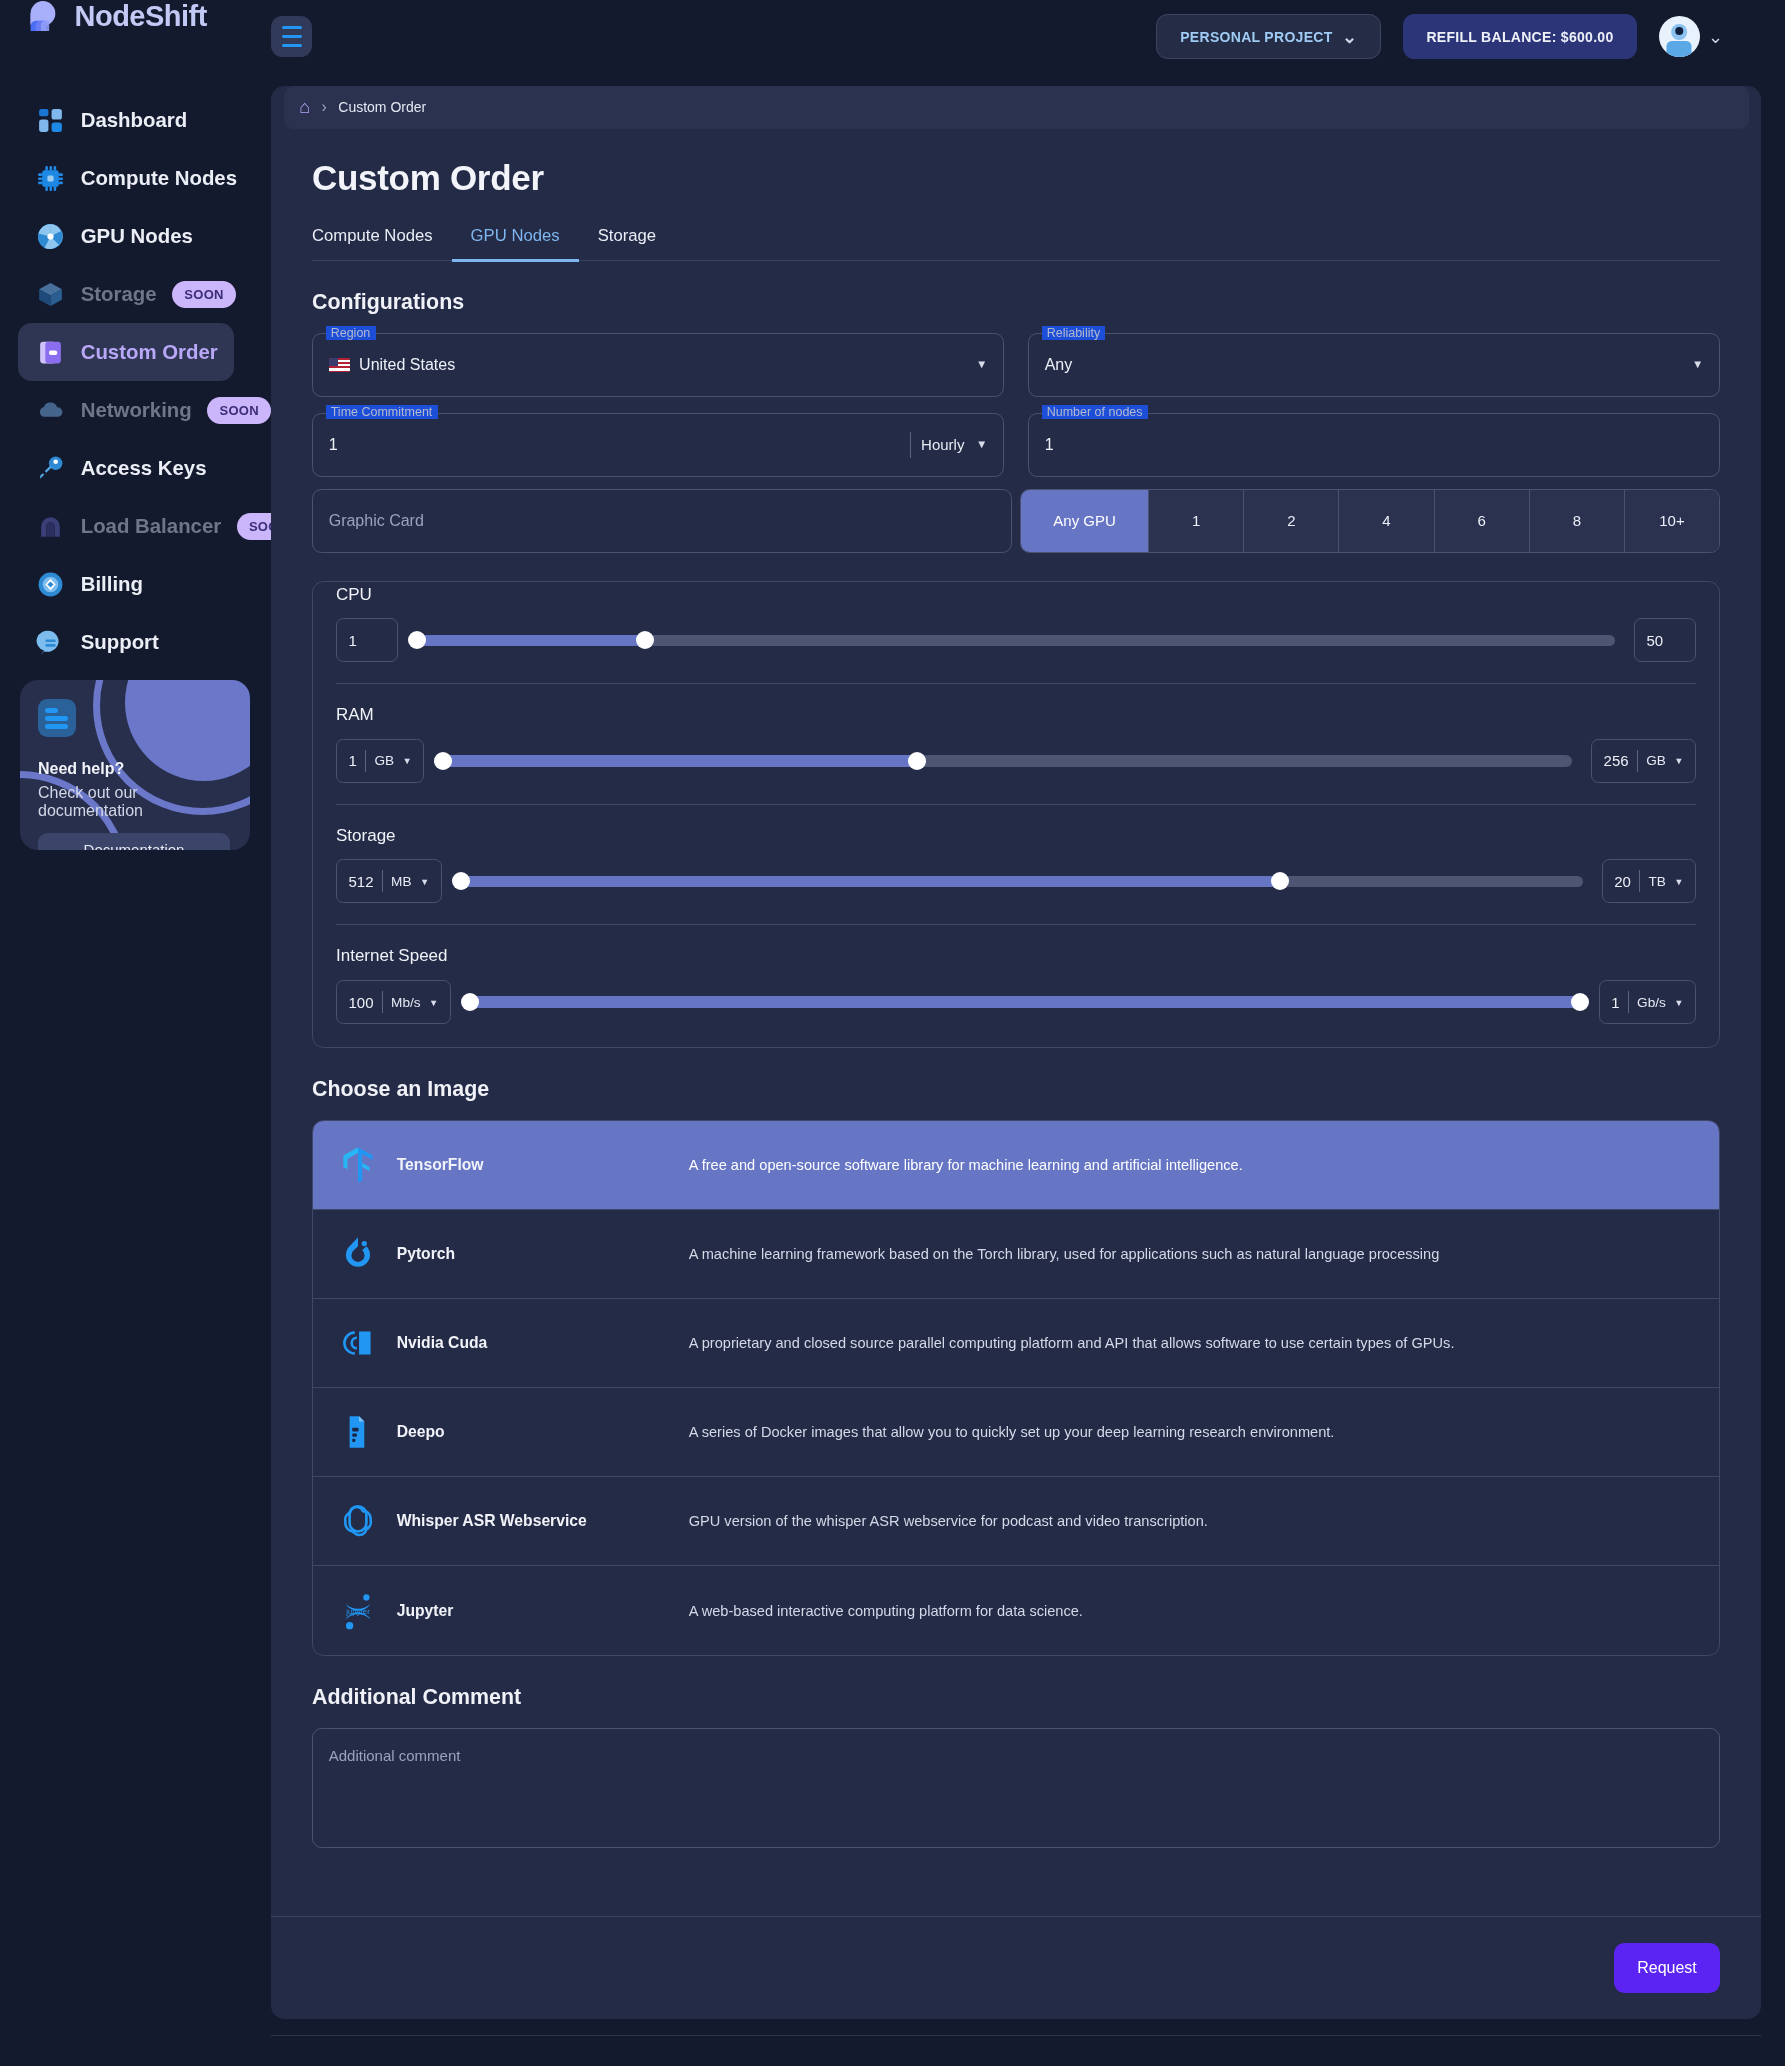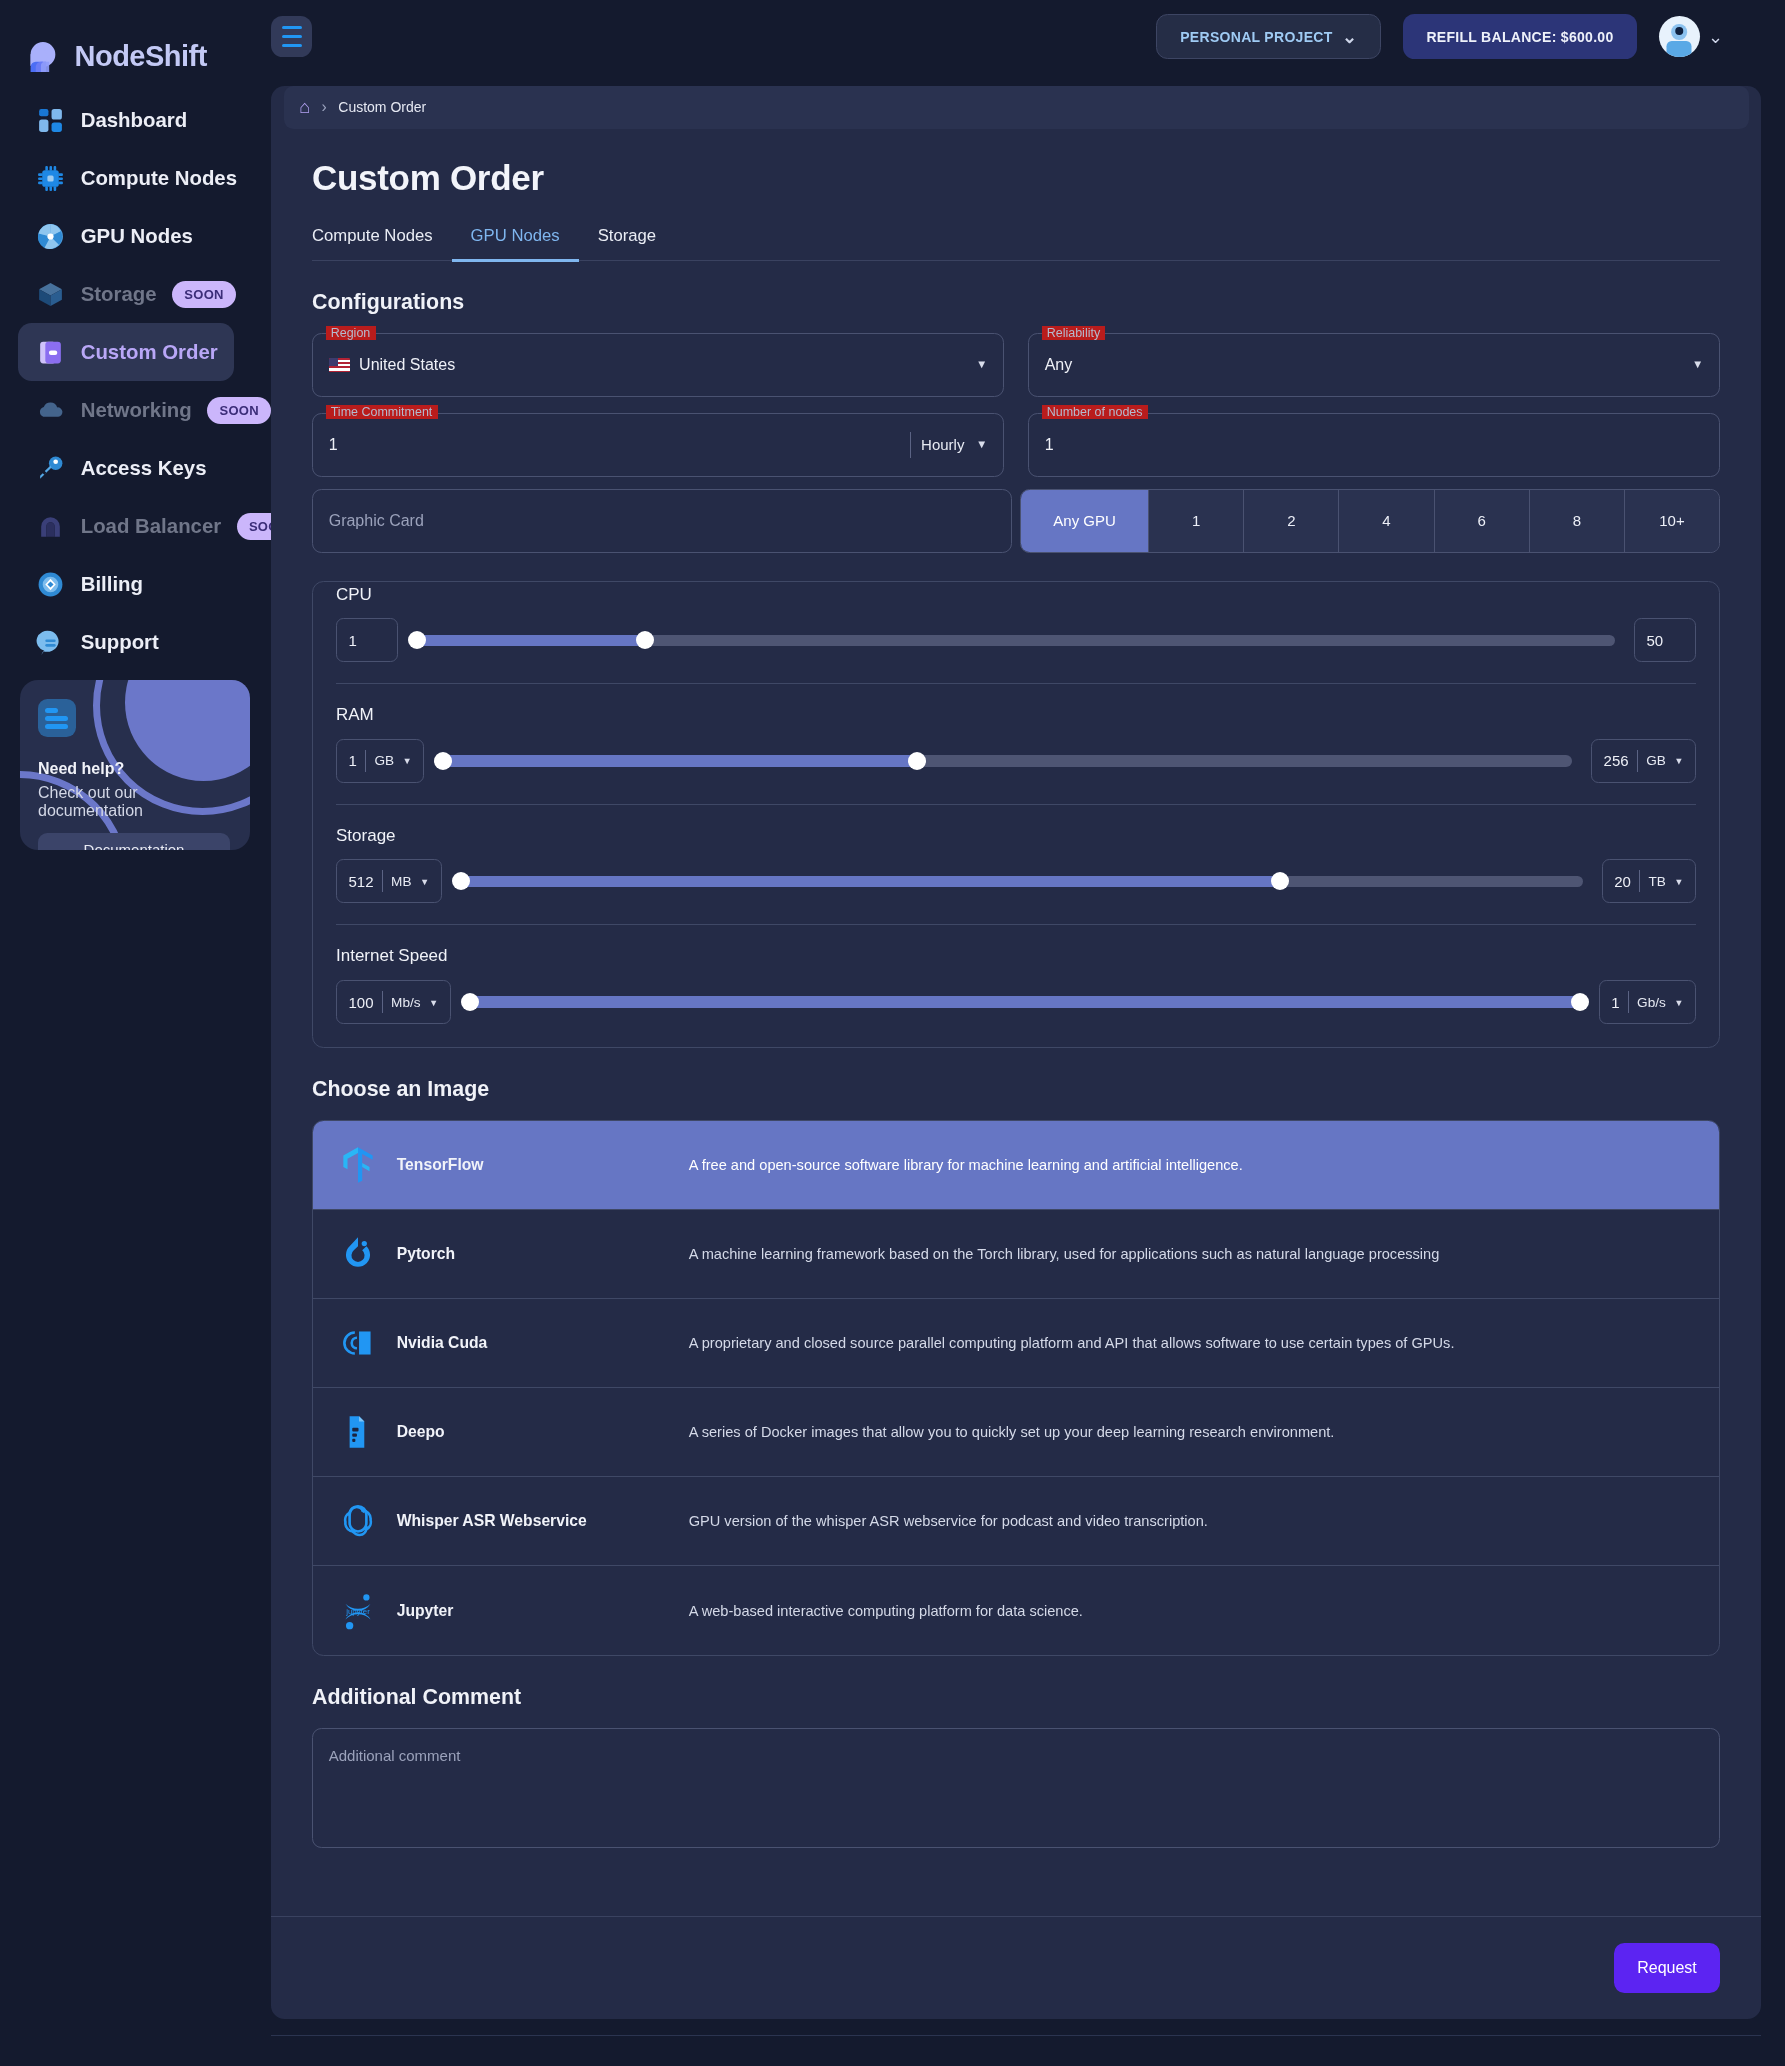--- a/index.html
+++ b/index.html
@@ -11,21 +11,21 @@
     overflow: hidden;
   }
   .app { position: relative; width: 1785px; height: 2066px; display: flex; }
 
   
   .sidebar {
     width: 252px; min-width: 252px; height: 2066px;
     background: #141a2e;
     position: relative;
   }
-  .logo-row { display: flex; align-items: flex-end; height: 73px; padding-left: 25px; gap: 11.5px; }
+  .logo-row { display: flex; align-items: flex-start; height: 73px; padding-left: 25px; gap: 11.5px; }
   .logo-mark { width: 38px; height: 32px; position: relative; }
   .logo-text { font-size: 29px; font-weight: 700; color: #c3c9f5; letter-spacing: -0.5px; }
 
   .nav { margin-top: 18px; padding: 0 18px; }
   .nav-item {
     display: flex; align-items: center; gap: 15.7px;
     height: 58px; padding: 0 18px; border-radius: 13.6px;
     margin-bottom: 0px;
   }
   .nav-item.active { background: #2e3654; }
@@ -120,21 +120,21 @@
 
   .section-title { font-size: 21.4px; font-weight: 700; color: #f0f2f8; margin: 29px 0 18px 0; }
 
   .grid2 { display: grid; grid-template-columns: 1fr 1fr; gap: 15.7px 24px; }
 
   .field {
     position: relative; height: 64px; border: 0.8px solid #4a5271; border-radius: 9.4px;
     background: transparent; display: flex; align-items: center; padding: 0 15.7px;
   }
   .field > .flabel {
-    position: absolute; top: -8.4px; left: 12.5px; background: #b91c1c;
+    position: absolute; top: -8.4px; left: 12.5px; background: #1d4ed8;
     padding: 0 5.2px; font-size: 12.5px; color: #b4bace;
   }
   .fvalue { font-size: 16px; color: #eef0f7; display: flex; align-items: center; gap: 9.4px; }
   .fplace { font-size: 16px; color: #9ba2bb; }
   .caret { margin-left: auto; color: #d8dcea; font-size: 11.5px; line-height: 1; }
   .flag { width: 21px; height: 14.6px; border-radius: 1.6px; position: relative; overflow: hidden; background: #b22234; flex: 0 0 21px; }
   .flag .stripes { position: absolute; inset: 0; background: repeating-linear-gradient(to bottom,#b22234 0 2.1px,#ffffff 2.1px 4.2px); }
   .flag .canton { position: absolute; left: 0; top: 0; width: 9.4px; height: 7.8px; background: #3c3b6e; }
   .unit-sep { width: 0.8px; height: 26px; background: #5b6384; margin: 0 10.4px; }
   .unit-txt { font-size: 15px; color: #e7eaf3; }

